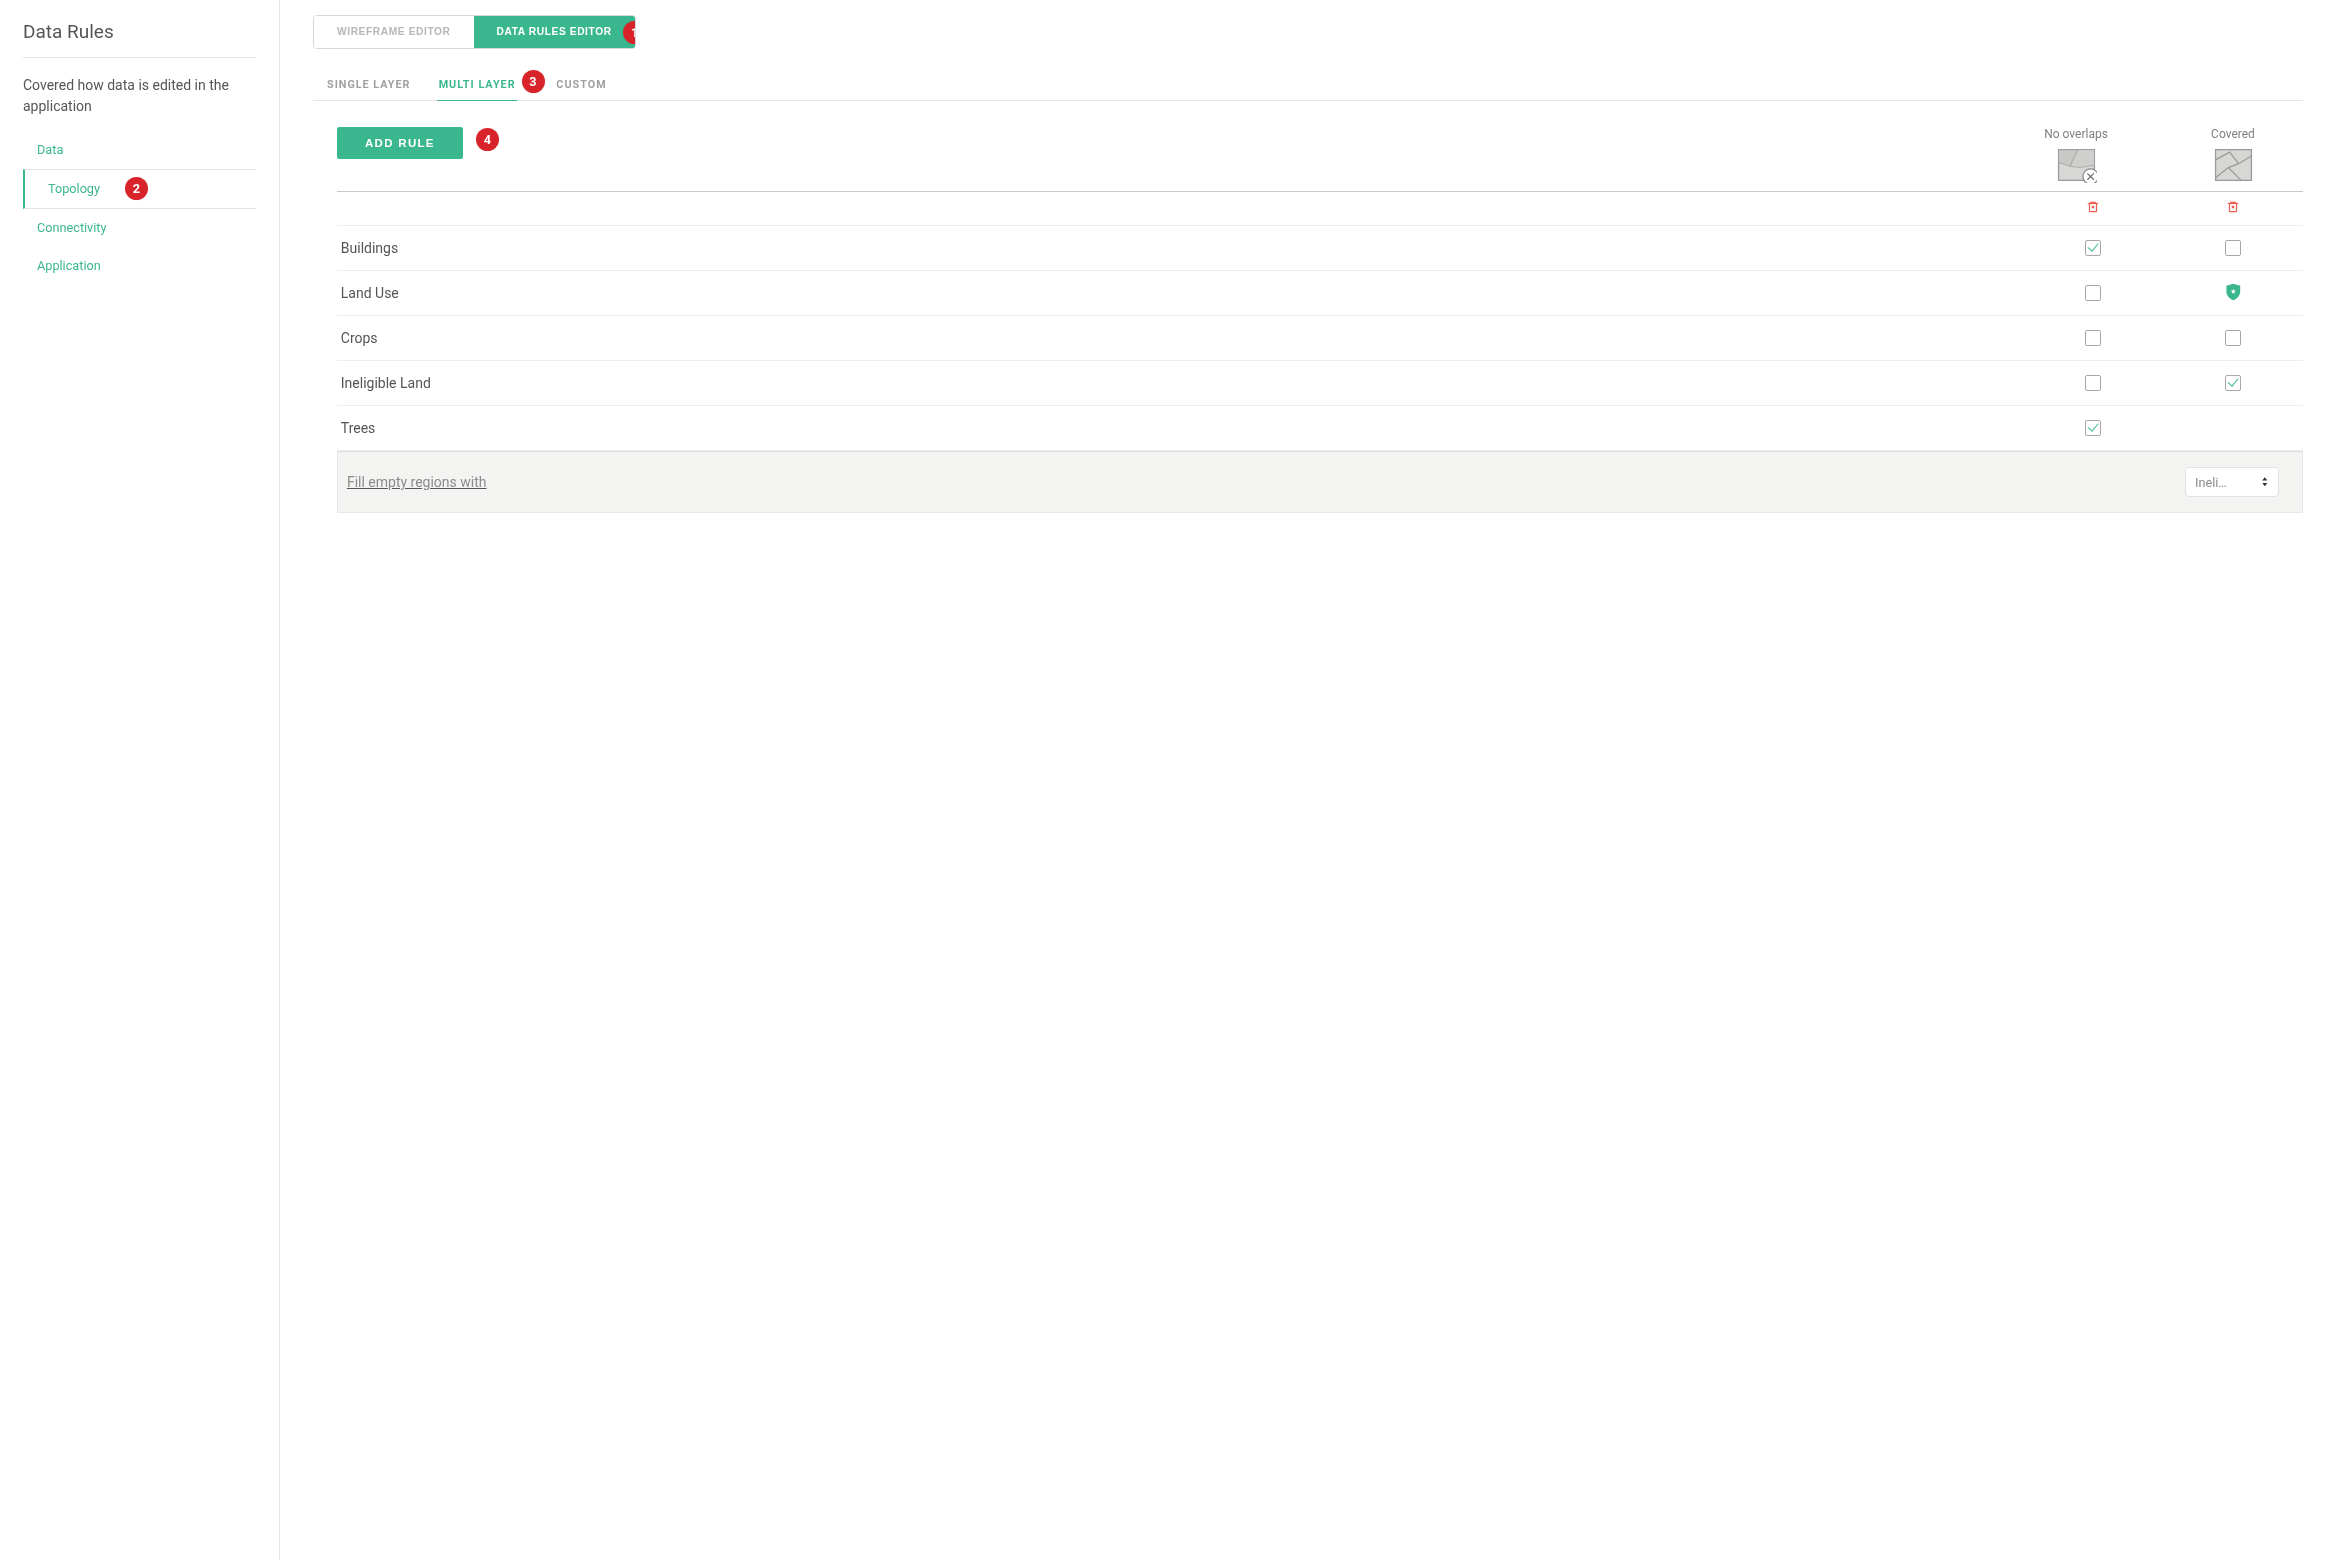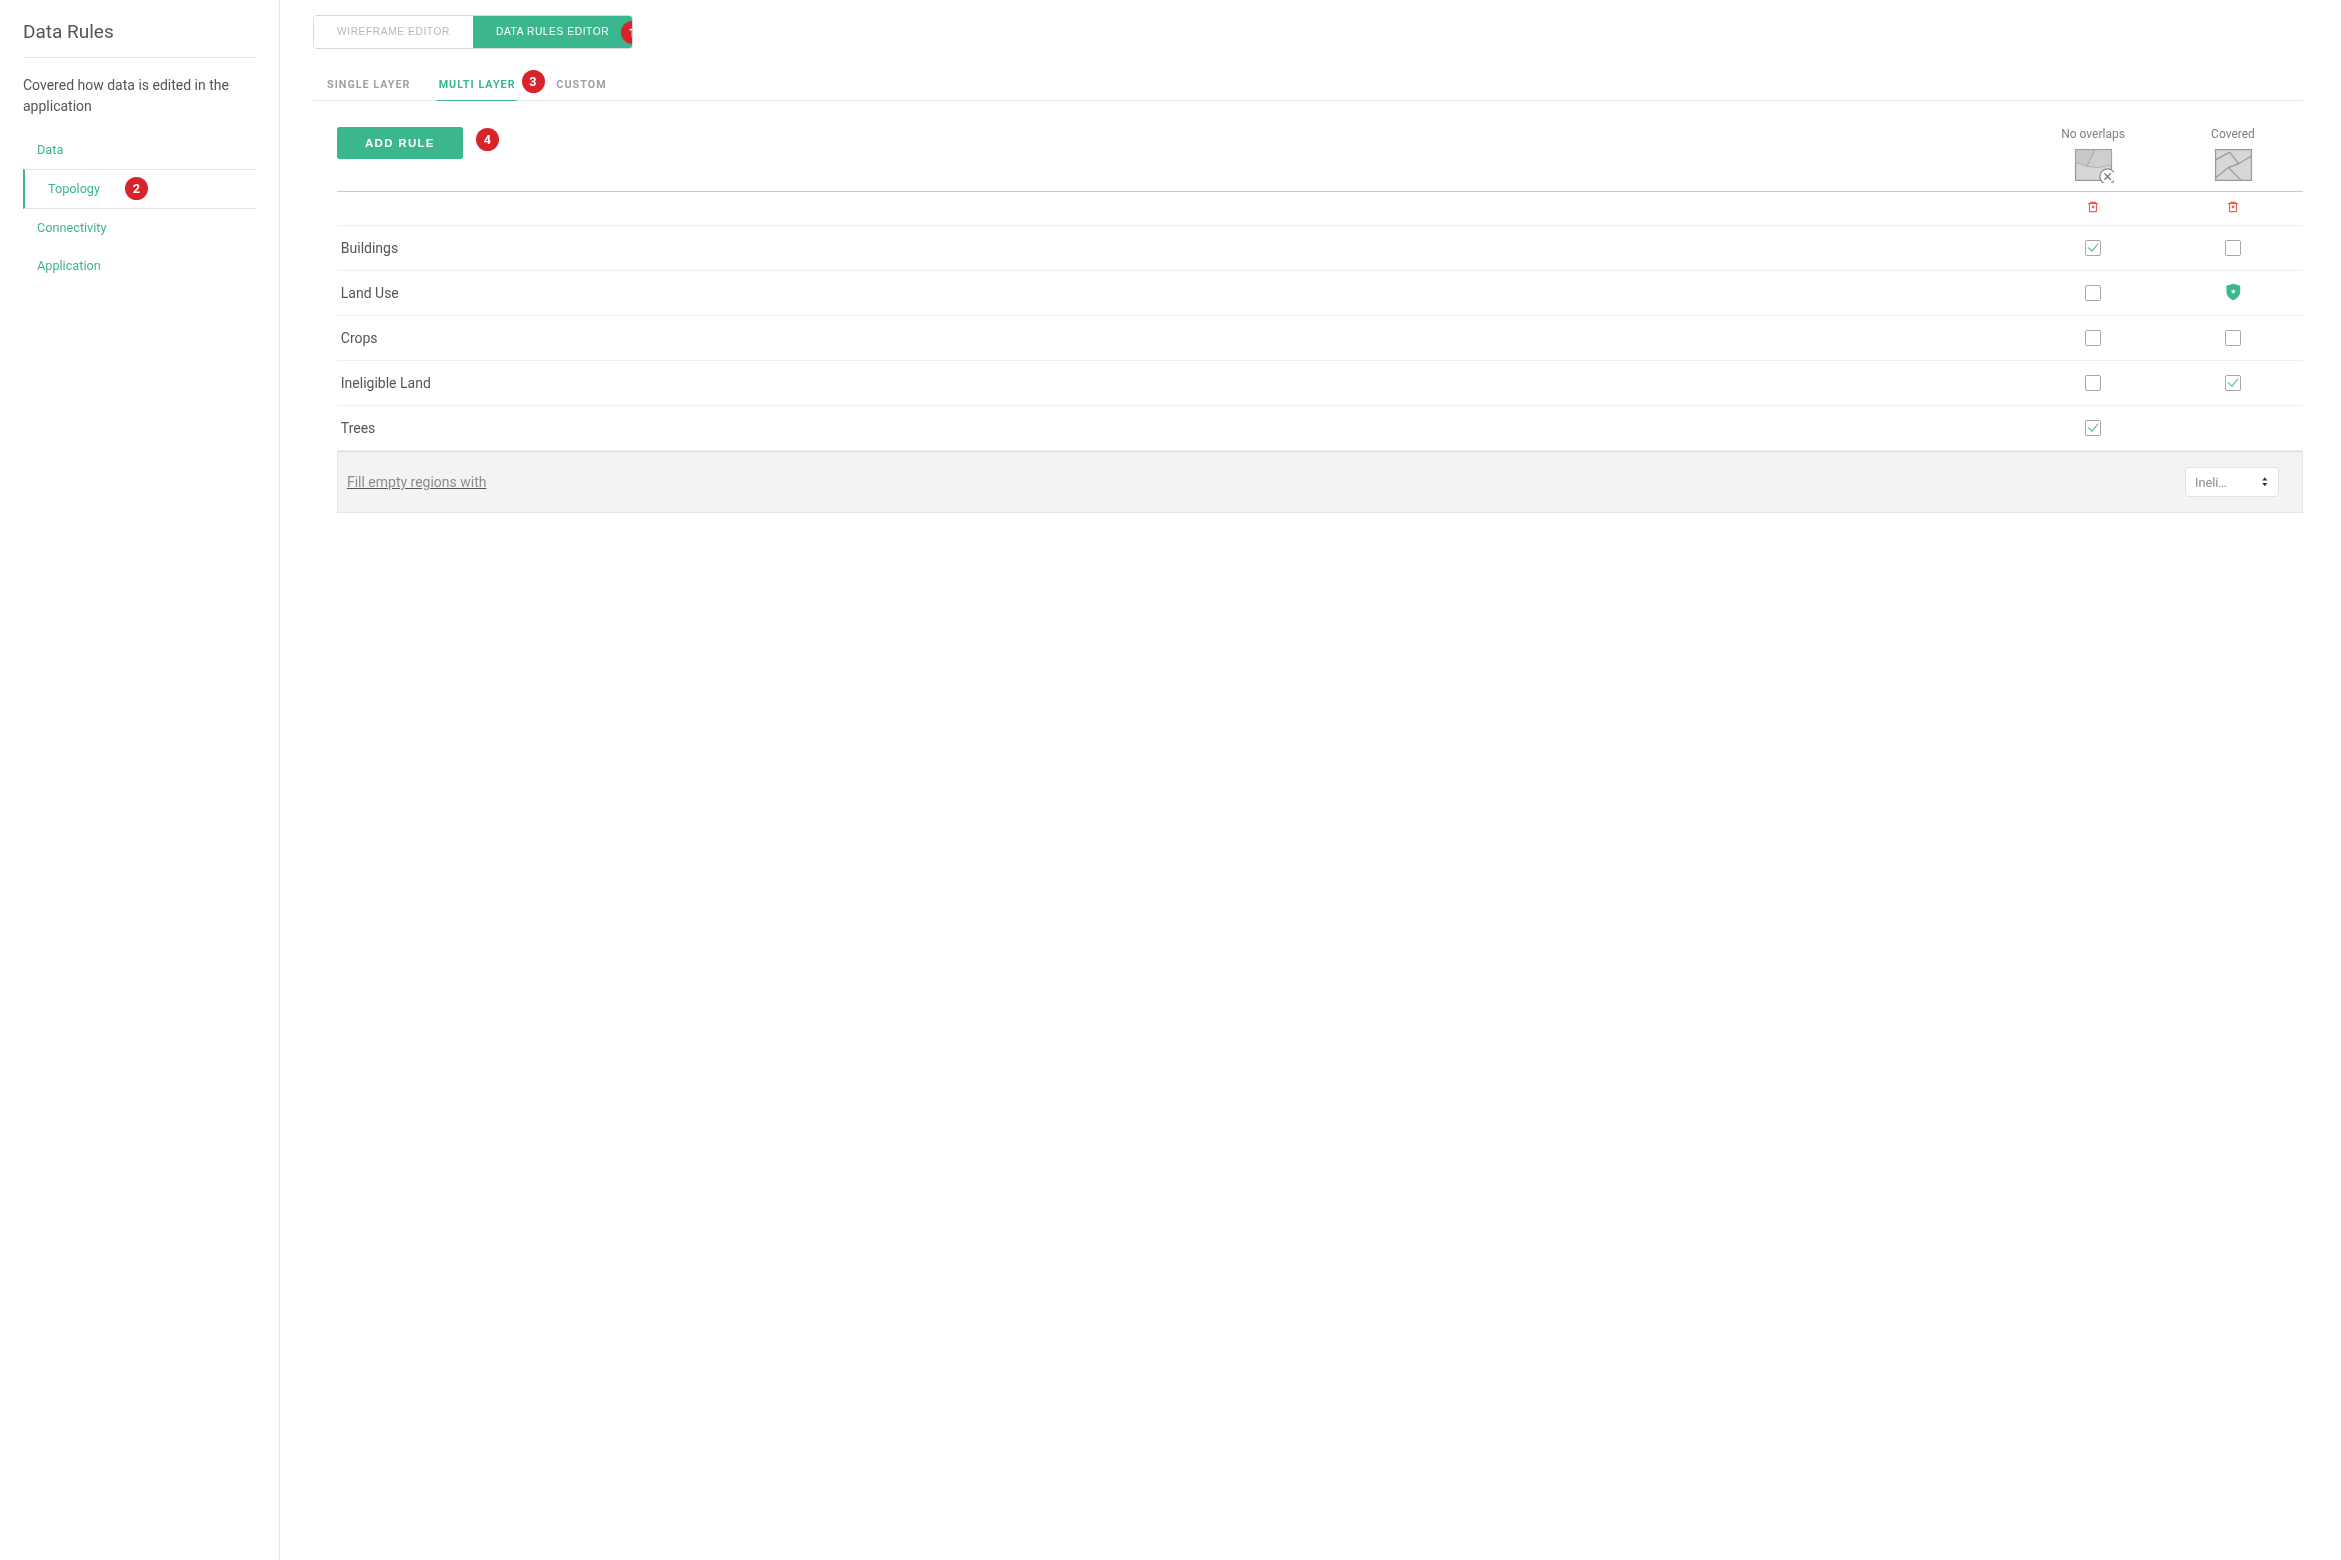--- a/index.html
+++ b/index.html
@@ -62,21 +62,21 @@
     border: 0.6px solid #d7d7d7;
     border-radius: 3.8px;
     overflow: hidden;
     margin-bottom: 23px;
     position: relative;
   }
   .editor-tabs .tab {
     padding: 10.2px 23px;
     font-size: 10.2px;
     letter-spacing: 0.6px;
-    font-weight: 400;
+    font-weight: 700;
     color: #b7b7b7;
     background: #fff;
     cursor: pointer;
     border: none;
     display: flex;
     align-items: center;
   }
   .editor-tabs .tab.active {
     background: #3bb78f;
     color: #fff;
@@ -109,21 +109,21 @@
     margin-left: 24px;
     margin-right: 0;
     position: relative;
   }
   .rules-header {
     display: grid;
     grid-template-columns: 1fr 140px 140px;
     align-items: start;
     padding-bottom: 7.6px;
     border-bottom: 1.3px solid #c9c9c9;
-    column-gap: 0;
+    column-gap: 17px;
   }
   .col-head {
     text-align: center;
   }
   .col-head .head-label {
     color: #808080;
     font-size: 12px;
     margin-bottom: 6.4px;
     display: block;
   }

